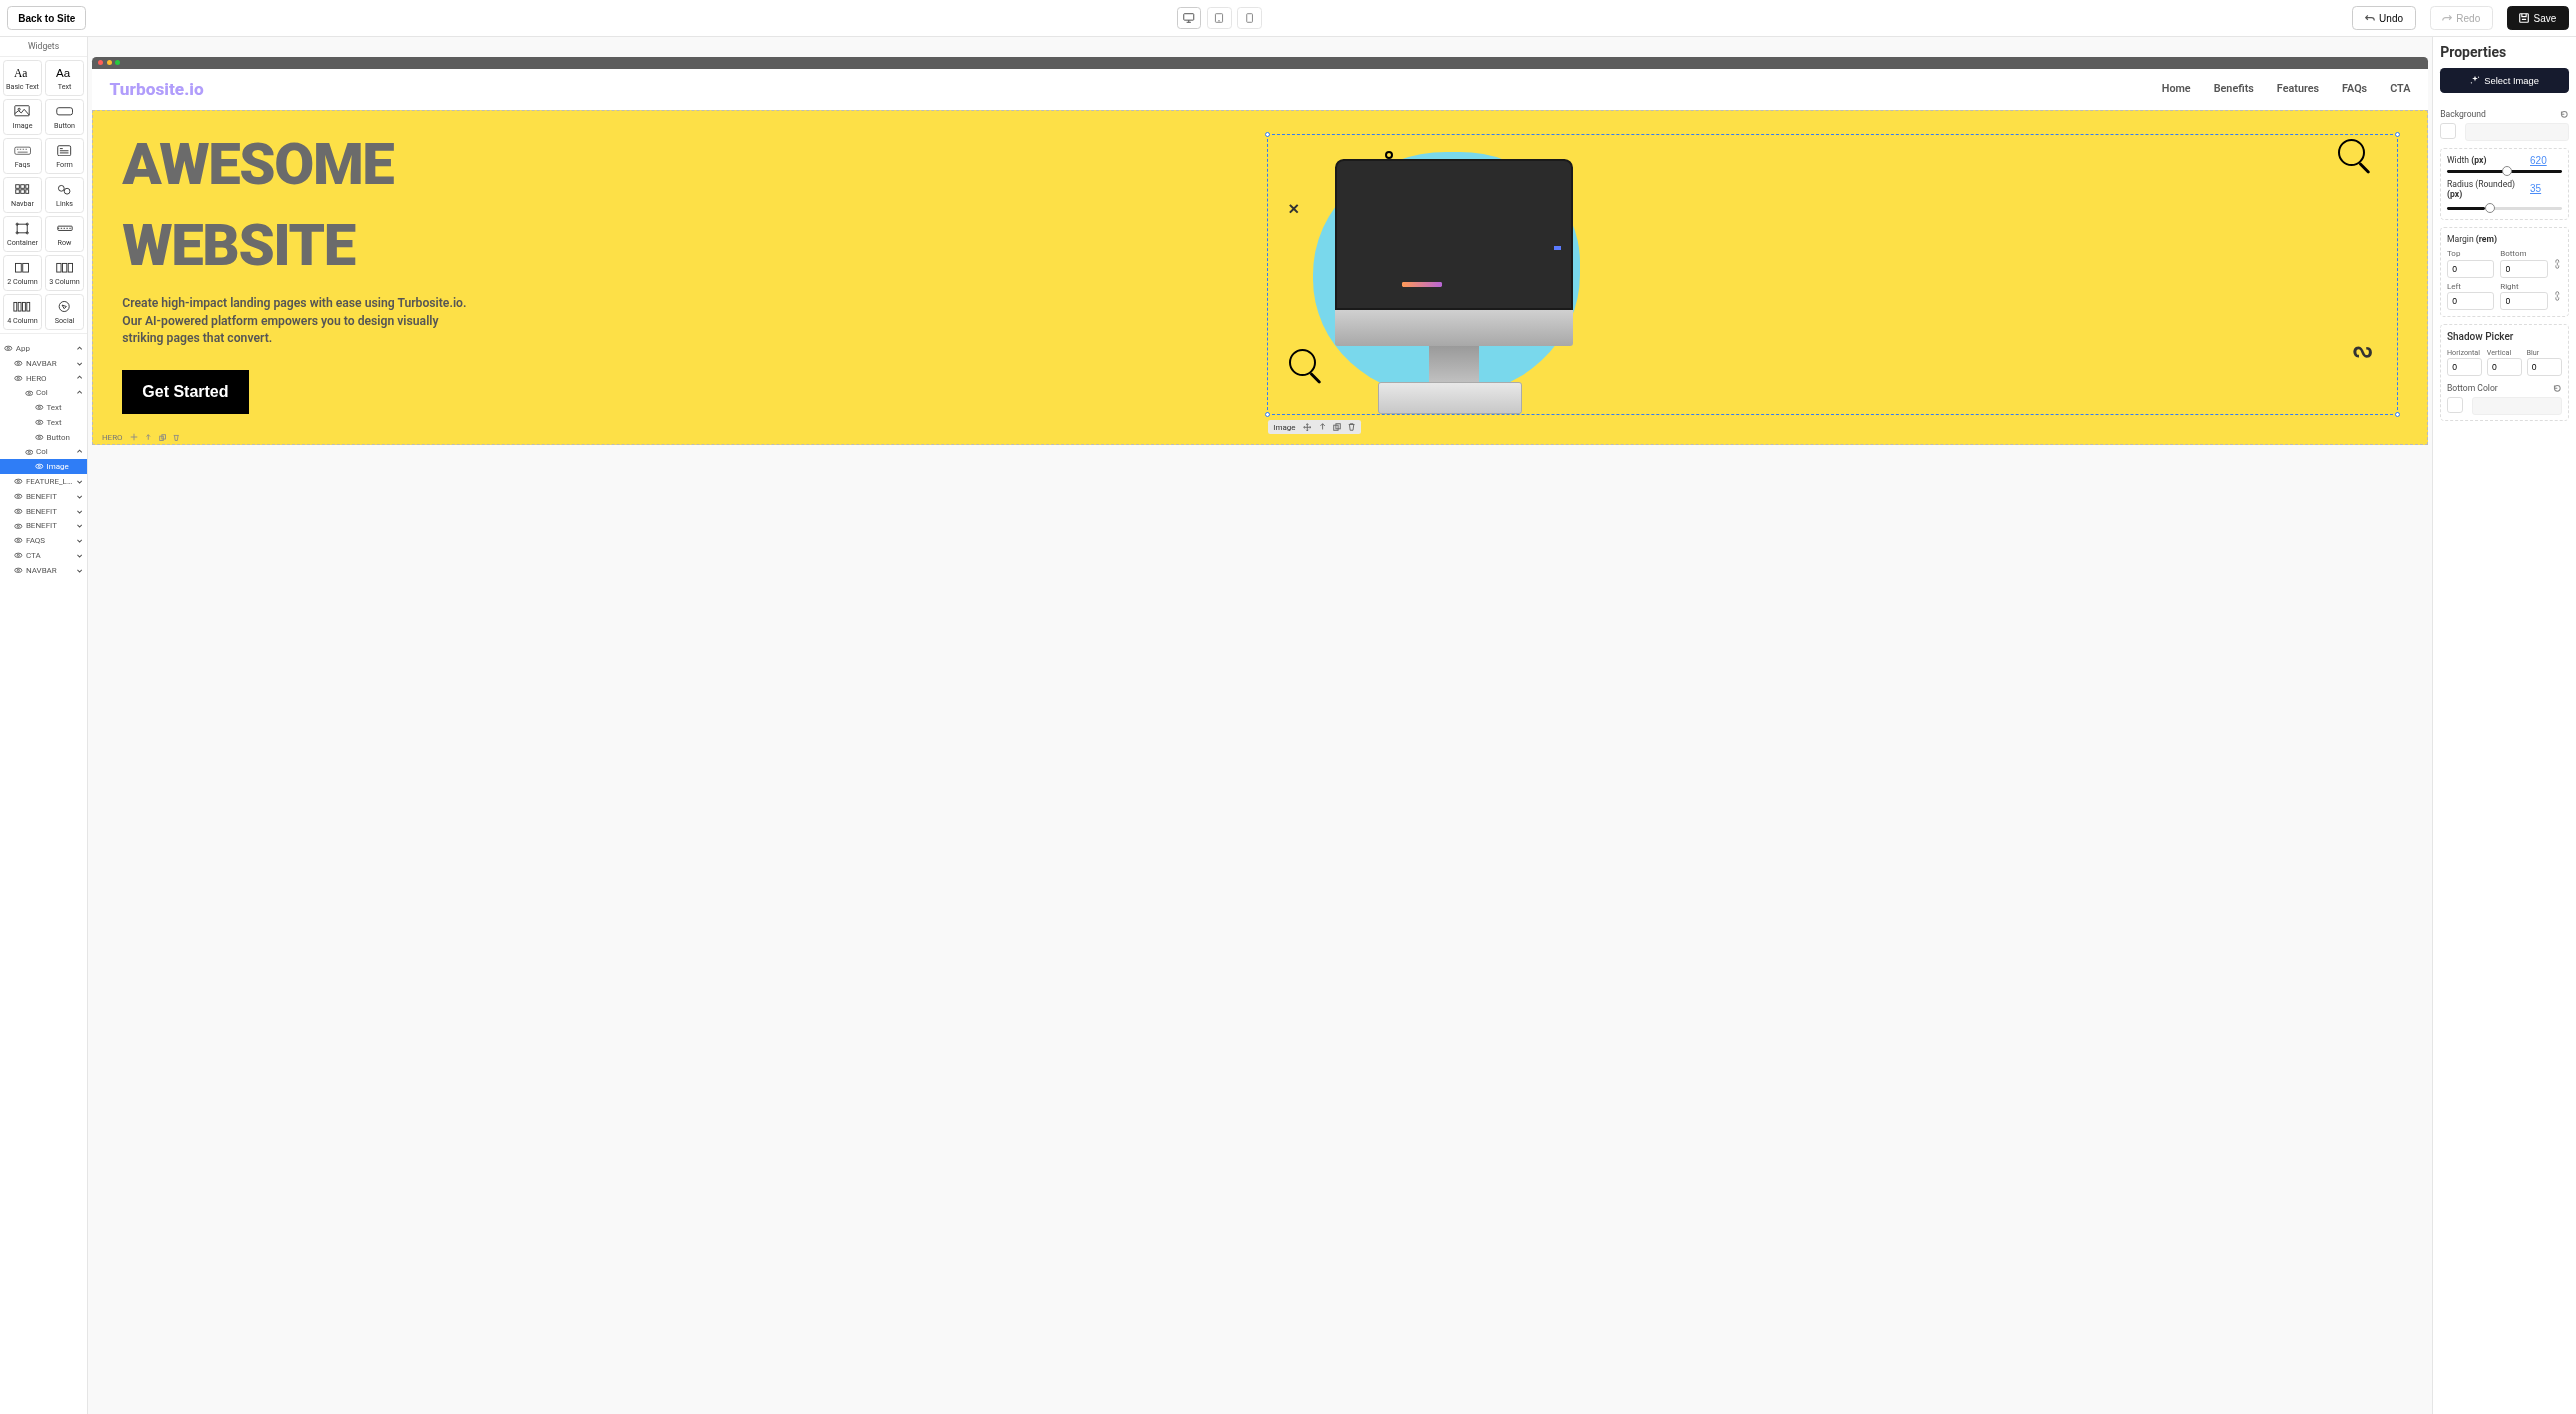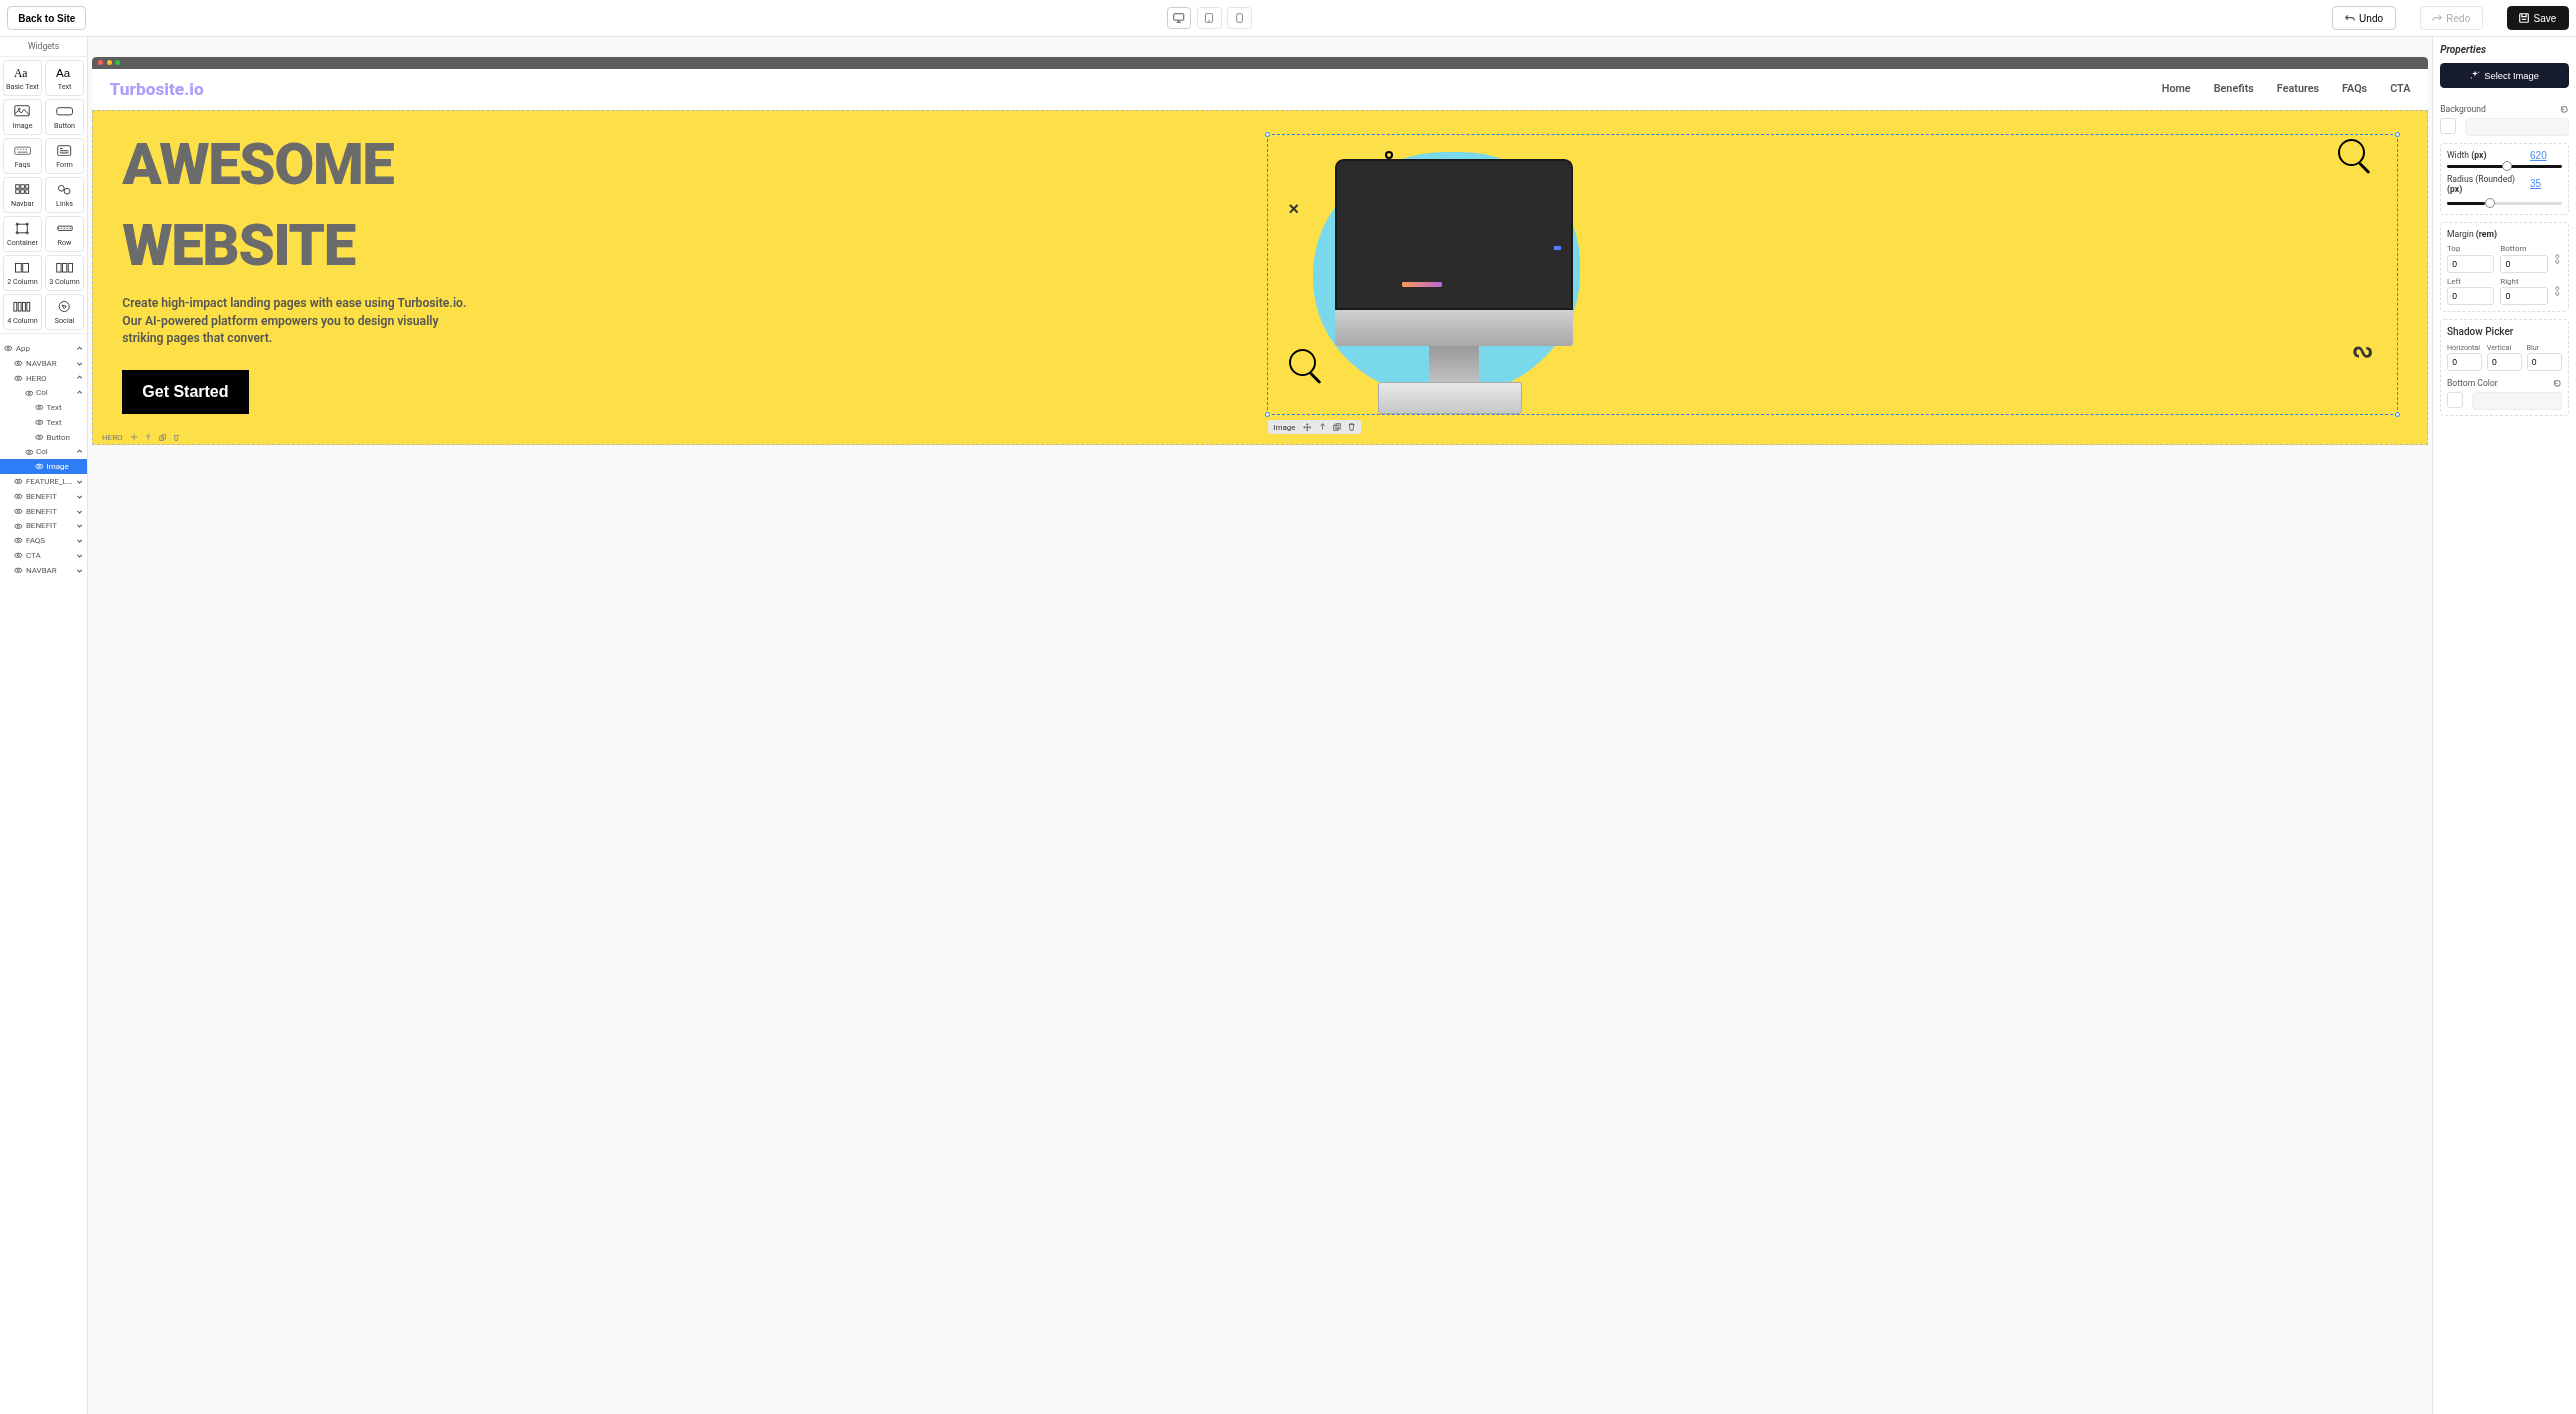--- a/index.html
+++ b/index.html
@@ -5,21 +5,21 @@
 * { box-sizing: border-box; margin: 0; padding: 0; }
 body { font-family: -apple-system, BlinkMacSystemFont, "Segoe UI", Roboto, sans-serif; font-size: 9.4px; color: #333; background: #fff; overflow: hidden; }
 .app { display: flex; flex-direction: column; height: 100vh; width: 100vw; }
 
 
 .topbar { display: flex; align-items: center; padding: 5.8px 7.2px; border-bottom: 0.7px solid #e5e5e5; gap: 5.8px; }
 .back-btn { border: 0.7px solid #ccc; border-radius: 4.3px; padding: 5.8px 10px; font-size: 10px; background: #fff; cursor: pointer; font-weight: 600; }
 .topbar-center { flex: 1; display: flex; justify-content: center; gap: 5.8px; }
 .device-btn { width: 24.5px; height: 21.6px; border: 0.7px solid #e5e5e5; border-radius: 3.6px; background: #fff; display: flex; align-items: center; justify-content: center; cursor: pointer; }
 .device-btn.active { background: #fff; border-color: #ccc; }
-.topbar-right { display: flex; gap: 24px; align-items: center; }
+.topbar-right { display: flex; gap: 14px; align-items: center; }
 .action-btn { border: 0.7px solid #ccc; border-radius: 4.3px; padding: 5.8px 11.5px; font-size: 10px; background: #fff; cursor: pointer; display: flex; align-items: center; gap: 4.3px; font-weight: 500; }
 .action-btn.disabled { color: #aaa; border-color: #e5e5e5; }
 .save-btn { background: #161616; color: #fff; border-color: #161616; }
 
 
 .main { flex: 1; display: flex; overflow: hidden; }
 
 
 .left-sidebar { width: 88px; border-right: 0.7px solid #e5e5e5; display: flex; flex-direction: column; overflow-y: auto; }
 .widgets-title { text-align: center; padding: 4.3px 0; font-size: 8.6px; color: #666; border-bottom: 0.7px solid #eee; }
@@ -72,21 +72,21 @@
 .mag { position: absolute; width: 27px; height: 27px; border: 2.5px solid #000; border-radius: 50%; }
 .mag::after { content: ''; position: absolute; width: 2.9px; height: 14.4px; background: #000; bottom: -11.5px; right: -2.9px; transform: rotate(-45deg); border-radius: 1.4px;}
 .mag1 { top: 1.4px; right: 29px; }
 .mag2 { bottom: 36px; left: 19px; }
 .squiggle { position: absolute; bottom: 50px; right: 21.6px; font-size: 21.6px; font-weight: 900;}
 .ring { position: absolute; top: 13px; left: 115px; width: 8px; height: 8px; border: 2.2px solid #000; border-radius: 50%;}
 .cross { position: absolute; top: 63px; left: 17.3px; font-size: 14.4px; font-weight: 900;}
 
 
 .right-panel { width: 144px; border-left: 0.7px solid #e5e5e5; padding: 7.2px 7.2px; overflow-y: auto; font-size: 8.6px;}
-.panel-title { font-weight: 700; font-size: 10px; margin-bottom: 7.2px; font-style: italic;}
+.panel-title { font-weight: 700; font-size: 14px; margin-bottom: 7.2px;}
 .select-image-btn { width: 100%; background: #161b2e; color: #fff; border: none; border-radius: 4.3px; padding: 7.2px; font-size: 9.4px; cursor: pointer; display: flex; align-items: center; justify-content: center; gap: 4.3px; font-weight: 500;}
 .prop-group { border: 0.7px dashed #ddd; border-radius: 4.3px; padding: 5.8px; margin-top: 7.2px;}
 .prop-row { display: flex; align-items: center; justify-content: space-between; margin-bottom: 4.3px; font-size: 8.6px;}
 .prop-label { color: #555; }
 .color-swatch { width: 16px; height: 16px; border: 0.7px solid #ddd; border-radius: 2.9px; background: #fff;}
 .color-input { flex: 1; height: 17.3px; border: 0.7px solid #eee; border-radius: 2.9px; margin-left: 4.3px; background: #f6f6f6;}
 .num-input { width: 32px; text-align: left; border: none; color: #4a8cf7; font-size: 10px; background: transparent; text-decoration: underline;}
 .slider { width: 100%; }
 .slider-track { height: 2.9px; background: #111; border-radius: 1.4px; position: relative; margin: 4.3px 0 2.9px;}
 .slider-track.gray { background: #ddd;}

